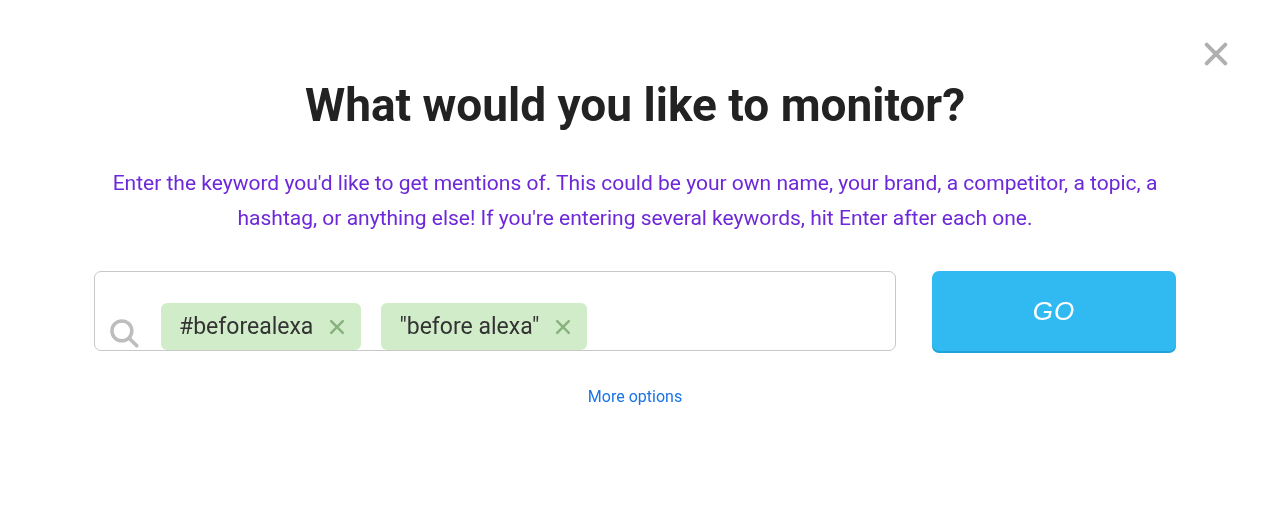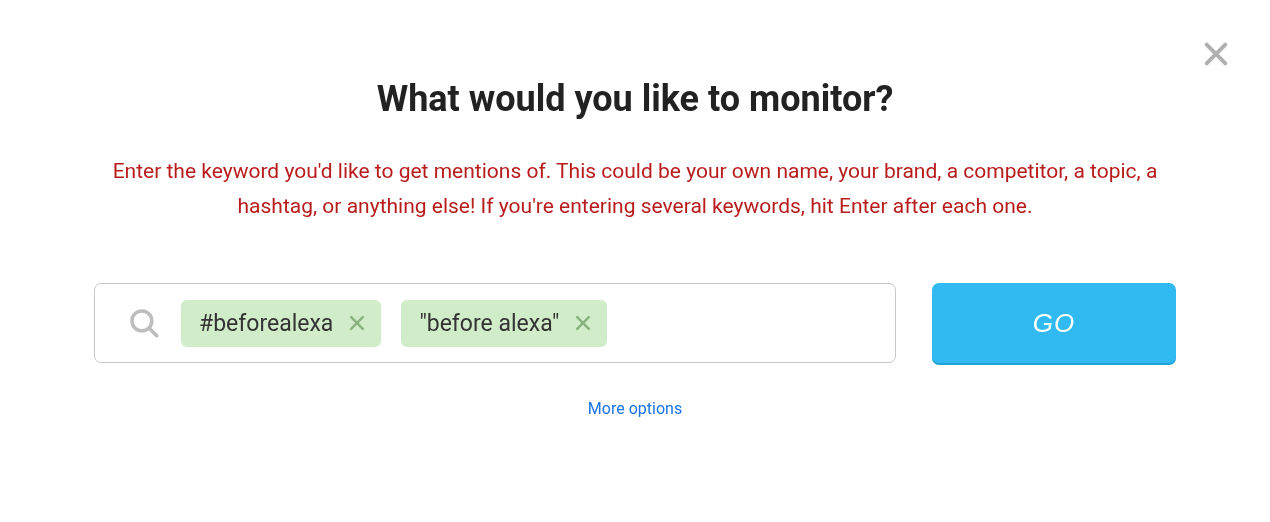--- a/index.html
+++ b/index.html
@@ -22,49 +22,49 @@
     }
     .close-btn svg { width: 100%; height: 100%; }
     .container {
       width: 100%;
       padding-top: 78px;
       display: flex;
       flex-direction: column;
       align-items: center;
     }
     .heading {
-      font-size: 36px;
+      font-size: 46px;
       font-weight: 700;
       color: #222;
       text-align: center;
       margin-bottom: 34px;
     }
     .description {
       font-size: 21px;
       line-height: 1.65;
-      color: #b91c1c;
+      color: #6d28d9;
       text-align: center;
       max-width: 1060px;
-      margin-bottom: 60px;
+      margin-bottom: 36px;
     }
     .search-row {
       display: flex;
       gap: 36px;
       align-items: stretch;
       justify-content: center;
       width: 100%;
       margin-bottom: 36px;
     }
     .search-box {
       width: 802px;
       border: 1px solid #c8c8c8;
       border-radius: 7px;
       display: flex;
-      align-items: center;
-      padding: 0 32px;
+      align-items: flex-end;
+      padding: 0 12px;
       height: 80px;
       background: #fff;
     }
     .search-icon {
       color: #bdbdbd;
       flex-shrink: 0;
       margin-right: 20px;
       display: flex;
       align-items: center;
     }

